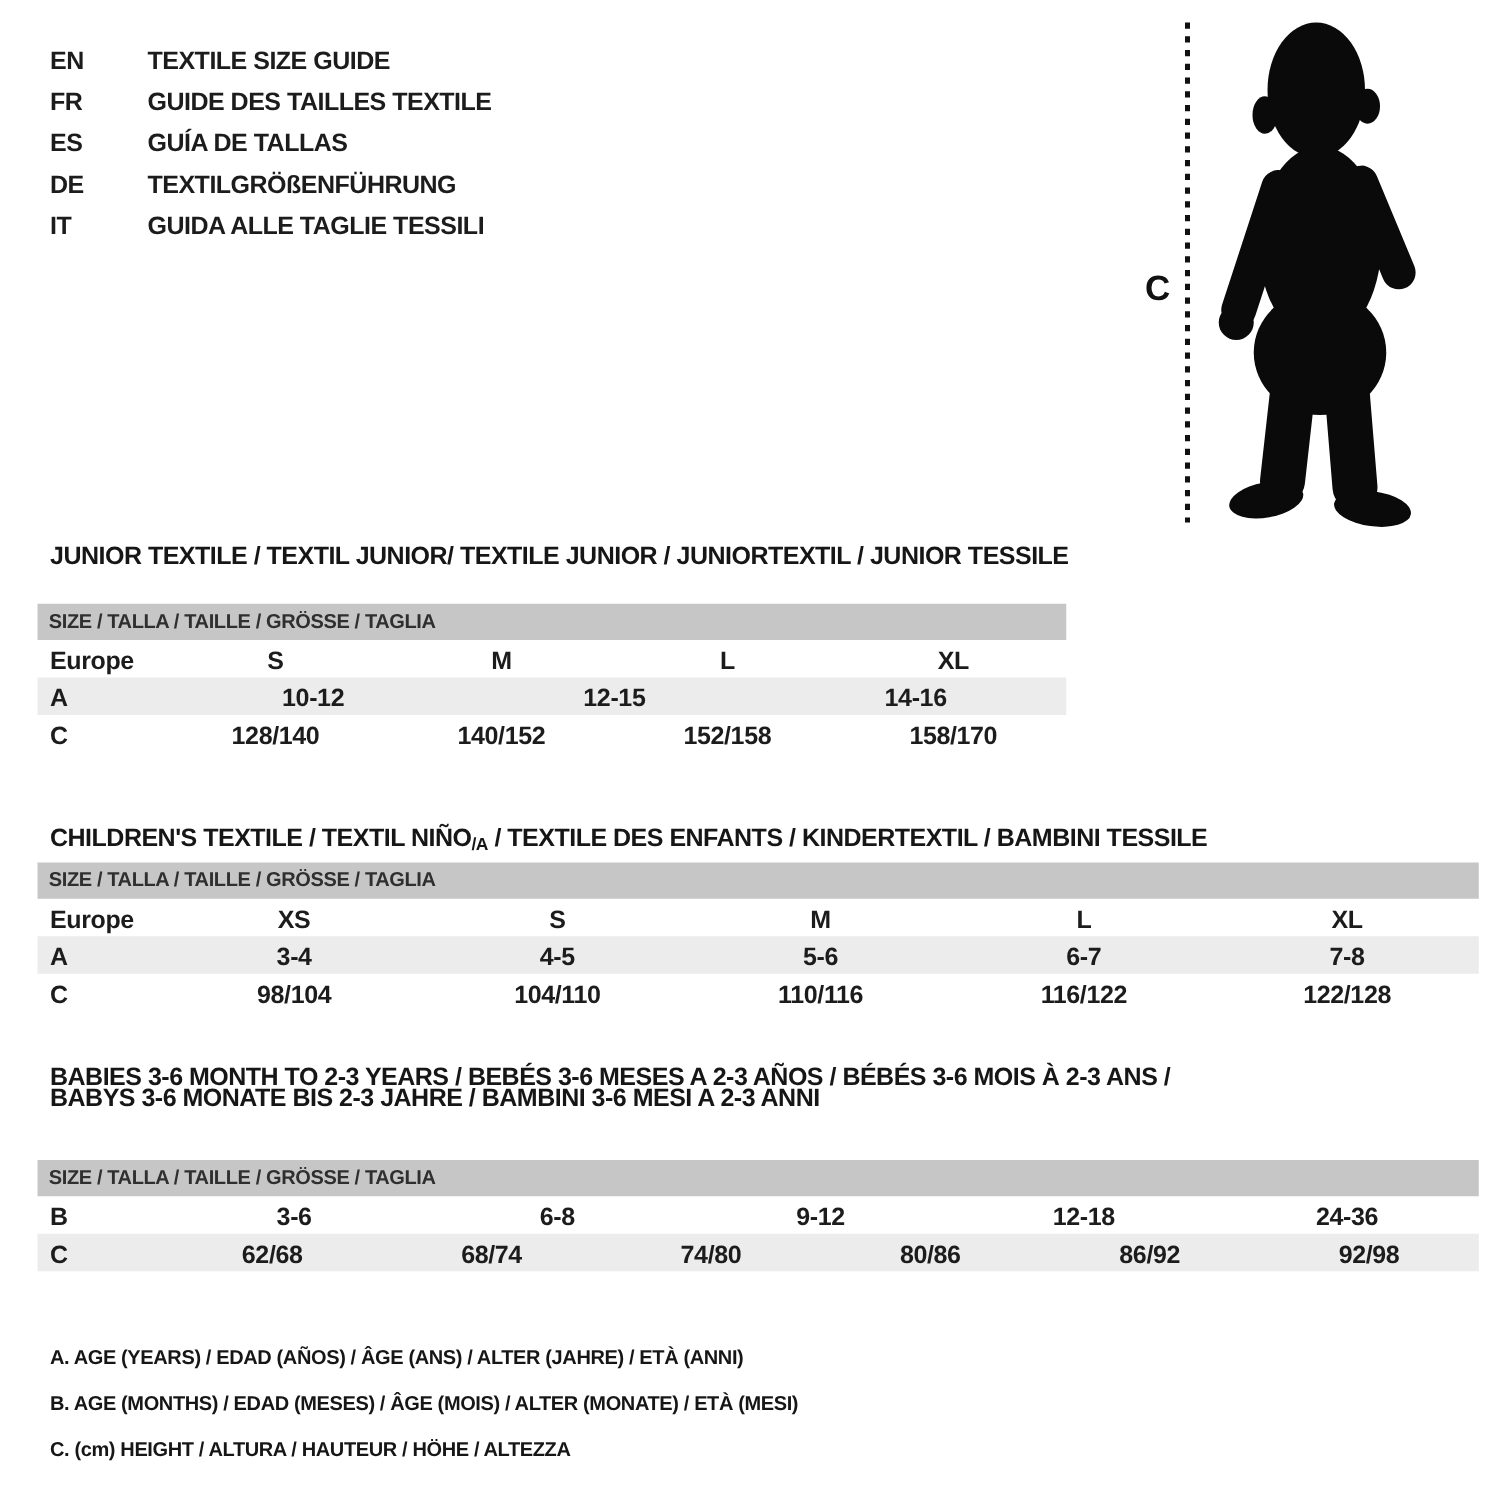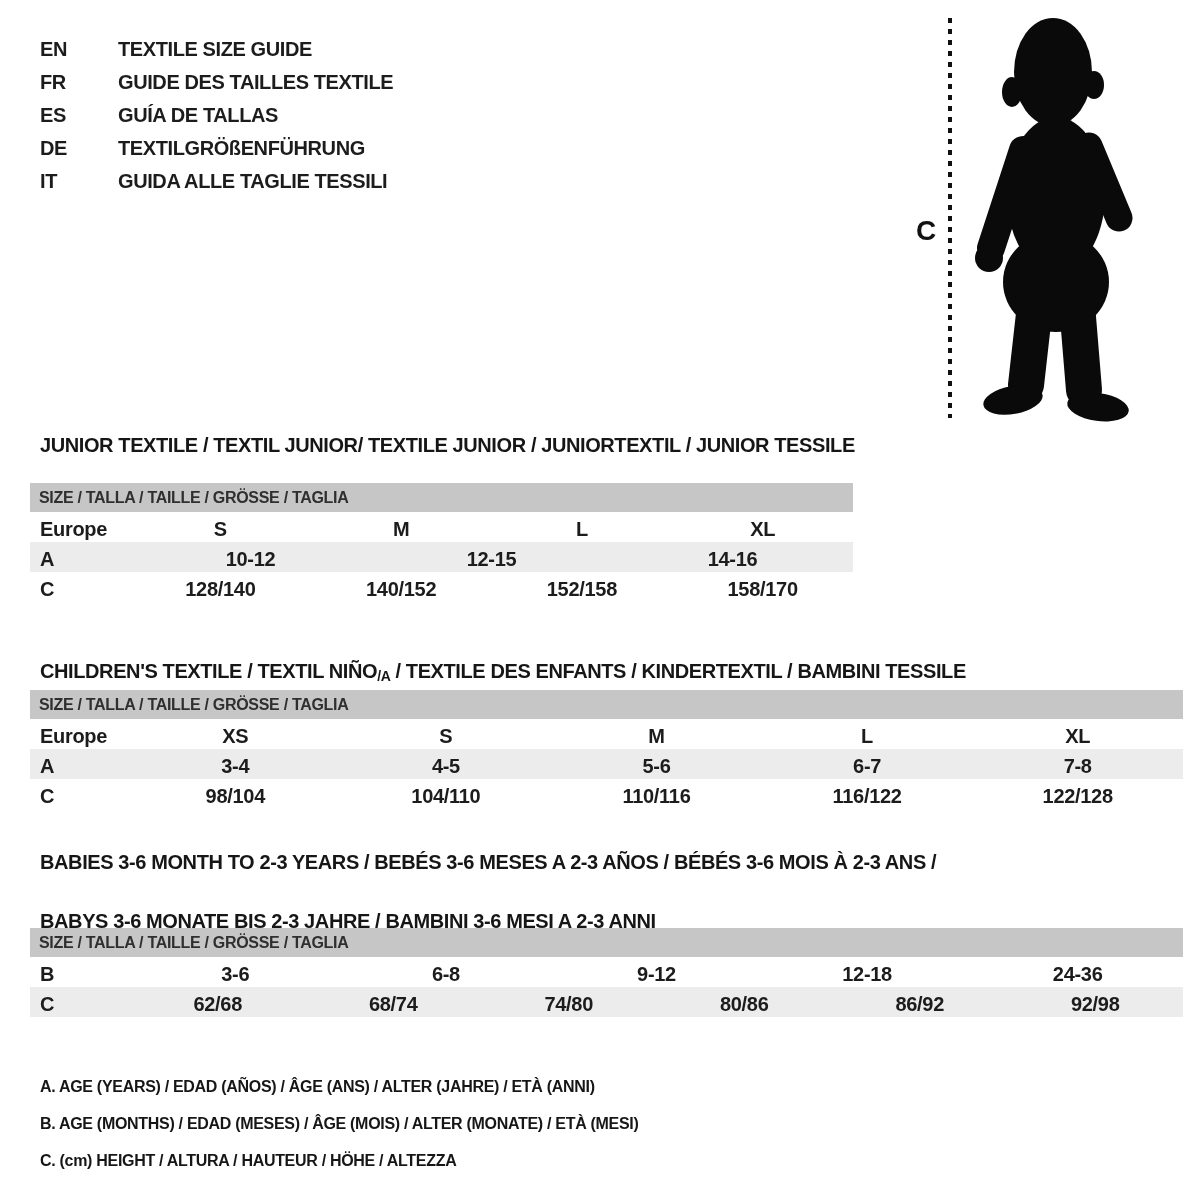--- a/index.html
+++ b/index.html
@@ -122,21 +122,21 @@
       <div class="tlabel">C</div>
       <div class="tcell">98/104</div>
       <div class="tcell">104/110</div>
       <div class="tcell">110/116</div>
       <div class="tcell">116/122</div>
       <div class="tcell">122/128</div>
     </div>
   </div>
 
   <div class="section-heading" style="top:851px;">BABIES 3-6 MONTH TO 2-3 YEARS / BEBÉS 3-6 MESES A 2-3 AÑOS / BÉBÉS 3-6 MOIS À 2-3 ANS /</div>
-  <div class="section-heading" style="top:910px;text-align:center;">BABYS 3-6 MONATE BIS 2-3 JAHRE / BAMBINI 3-6 MESI A 2-3 ANNI</div>
+  <div class="section-heading" style="top:868px;text-align:center;">BABYS 3-6 MONATE BIS 2-3 JAHRE / BAMBINI 3-6 MESI A 2-3 ANNI</div>
   <div class="tbl" style="top:928px;width:1153px;">
     <div class="sizebar">SIZE / TALLA / TAILLE / GRÖSSE / TAGLIA</div>
     <div class="trow">
       <div class="tlabel">B</div>
       <div class="tcell">3-6</div>
       <div class="tcell">6-8</div>
       <div class="tcell">9-12</div>
       <div class="tcell">12-18</div>
       <div class="tcell">24-36</div>
     </div>

